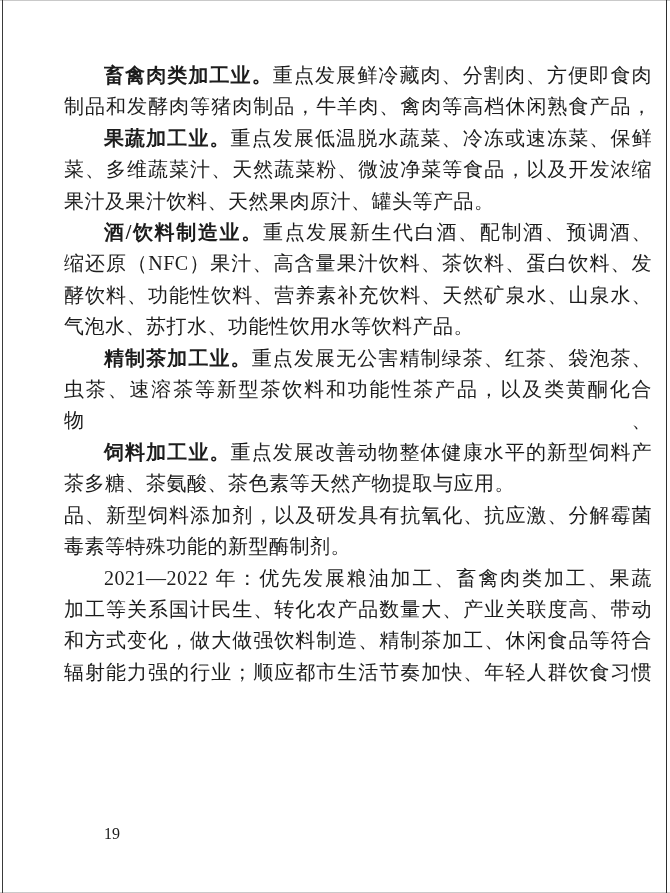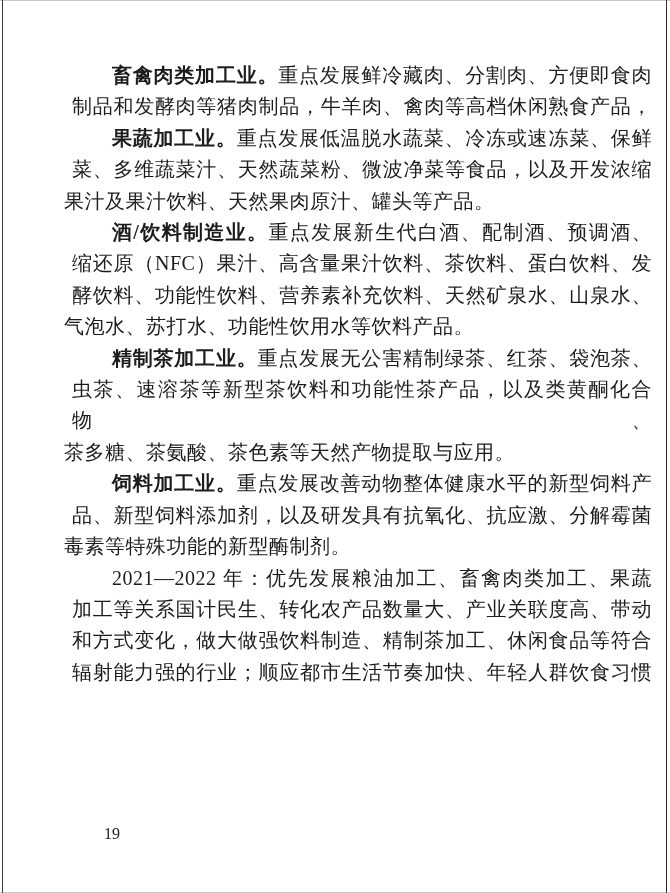--- a/index.html
+++ b/index.html
@@ -21,21 +21,21 @@
   .content {
     position: absolute;
     left: 64px;
     top: 60px;
     width: 588px;
     font-size: 20px;
     line-height: 31.4px;
     letter-spacing: 0.5px;
   }
   .line { text-align: left; white-space: normal; }
-  .line.fill { text-align: justify; text-align-last: justify; margin-left: 8px; }
+  .line.fill { text-align: justify; text-align-last: justify; }
   .line.indent { text-indent: 2em; }
   .b { font-weight: bold; }
 
   .page-number {
     position: absolute;
     left: 104px;
     top: 824px;
     font-size: 16px;
     line-height: 20px;
     color: #1c1c1c;
@@ -54,22 +54,22 @@
     <div class="line fill"><span>制品和发酵肉等猪肉制品，牛羊肉、禽肉等高档休闲熟食产品，</span></div>
     <div class="line fill indent"><span class="b">果蔬加工业。</span><span>重点发展低温脱水蔬菜、冷冻或速冻菜、保鲜</span></div>
     <div class="line fill"><span>菜、多维蔬菜汁、天然蔬菜粉、微波净菜等食品，以及开发浓缩</span></div>
     <div class="line"><span>果汁及果汁饮料、天然果肉原汁、罐头等产品。</span></div>
     <div class="line fill indent"><span class="b">酒/饮料制造业。</span><span>重点发展新生代白酒、配制酒、预调酒、</span></div>
     <div class="line fill"><span>缩还原（NFC）果汁、高含量果汁饮料、茶饮料、蛋白饮料、发</span></div>
     <div class="line fill"><span>酵饮料、功能性饮料、营养素补充饮料、天然矿泉水、山泉水、</span></div>
     <div class="line"><span>气泡水、苏打水、功能性饮用水等饮料产品。</span></div>
     <div class="line fill indent"><span class="b">精制茶加工业。</span><span>重点发展无公害精制绿茶、红茶、袋泡茶、</span></div>
     <div class="line fill"><span>虫茶、速溶茶等新型茶饮料和功能性茶产品，以及类黄酮化合物、</span></div>
+    <div class="line fill indent"><span class="b">饲料加工业。</span><span>重点发展改善动物整体健康水平的新型饲料产</span></div>
     <div class="line"><span>茶多糖、茶氨酸、茶色素等天然产物提取与应用。</span></div>
-    <div class="line fill indent"><span class="b">饲料加工业。</span><span>重点发展改善动物整体健康水平的新型饲料产</span></div>
     <div class="line fill"><span>品、新型饲料添加剂，以及研发具有抗氧化、抗应激、分解霉菌</span></div>
     <div class="line"><span>毒素等特殊功能的新型酶制剂。</span></div>
     <div class="line fill indent"><span>2021—2022 年：优先发展粮油加工、畜禽肉类加工、果蔬</span></div>
     <div class="line fill"><span>加工等关系国计民生、转化农产品数量大、产业关联度高、带动</span></div>
     <div class="line fill"><span>和方式变化，做大做强饮料制造、精制茶加工、休闲食品等符合</span></div>
     <div class="line fill"><span>辐射能力强的行业；顺应都市生活节奏加快、年轻人群饮食习惯</span></div>
   </div>
 
 <div class="page-number">19</div>
 

